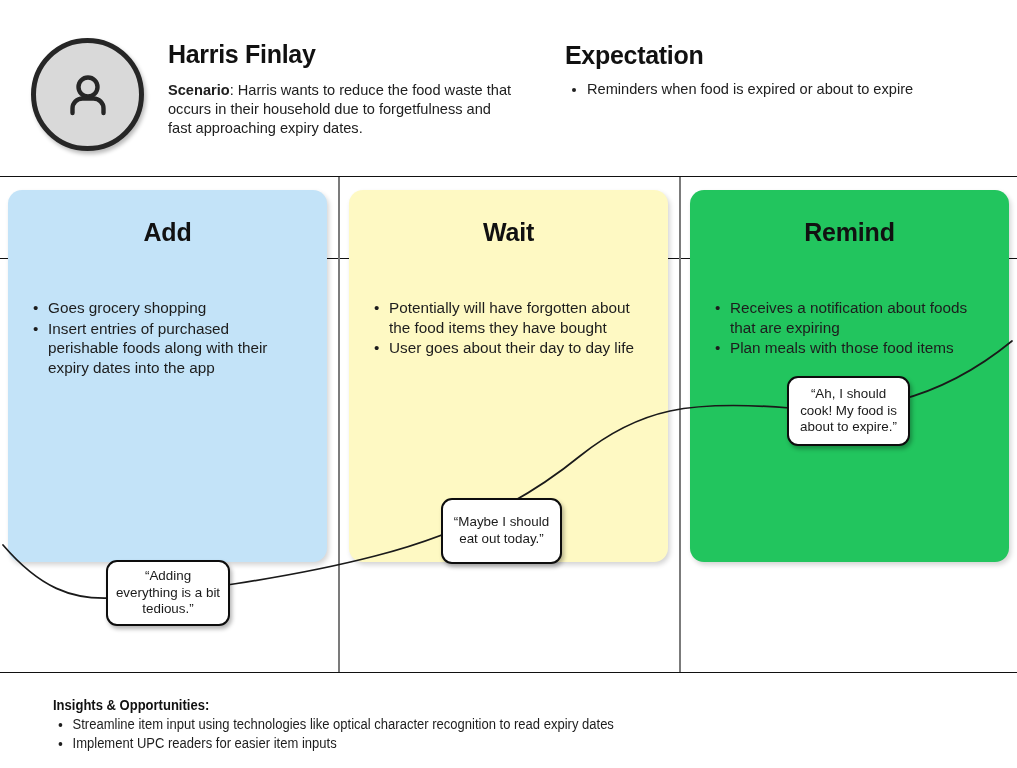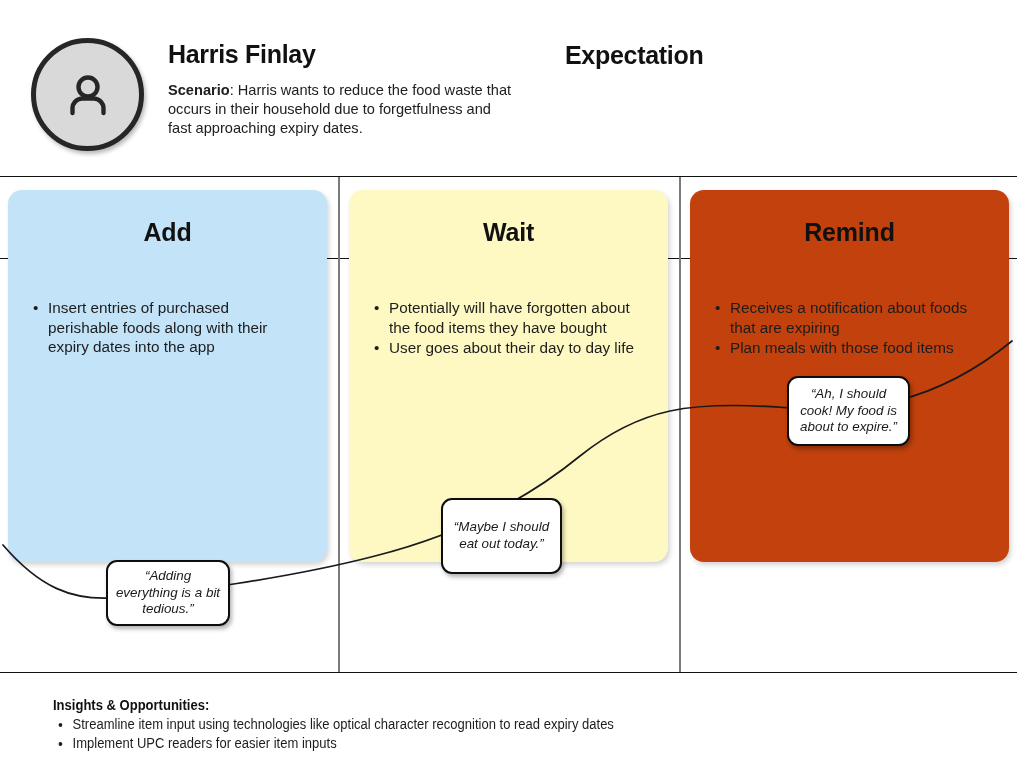--- a/index.html
+++ b/index.html
@@ -65,21 +65,21 @@
   #vdiv-2 { left: 679px; }
 
   
   .stage-card {
     position: absolute; top: 190px; height: 372px;
     border-radius: 14px;
     box-shadow: 2px 3px 5px rgba(0,0,0,0.17);
   }
   #stage-0 { left: 8px;   width: 319px; background: #c3e3f8; }
   #stage-1 { left: 349px; width: 319px; background: #fef9c3; }
-  #stage-2 { left: 690px; width: 319px; background: #c2410c; }
+  #stage-2 { left: 690px; width: 319px; background: #22c55e; }
 
   .stage-title {
     position: absolute; top: 28px; left: 0; width: 100%;
     text-align: center;
     font-size: 25px; font-weight: bold; color: #111;
     letter-spacing: -0.2px;
   }
   .stage-list {
     position: absolute; top: 108px; left: 0; width: 100%;
     margin: 0; padding: 0 26px 0 40px;
@@ -95,29 +95,28 @@
   #curve { position: absolute; left: 0; top: 0; width: 1017px; height: 768px;
            pointer-events: none; }
 
   
   .bubble {
     position: absolute;
     background: #ffffff;
     border: 2.6px solid #0d0d0d;
     border-radius: 11px;
     box-shadow: 2px 3px 4px rgba(0,0,0,0.3);
-    font-style: italic;
     font-size: 13.4px; line-height: 16.6px;
     color: #1a1a1a;
     display: flex; align-items: center; justify-content: center;
     text-align: center;
     padding: 4px 6px;
   }
   #bubble-0 { left: 106px; top: 560px; width: 124px; height: 66px; }
-  #bubble-1 { left: 441px; top: 498px; width: 121px; height: 76px; }
+  #bubble-1 { left: 441px; top: 498px; width: 121px; height: 66px; }
   #bubble-2 { left: 787px; top: 376px; width: 123px; height: 70px; }
 
   
   #insights { position: absolute; left: 53px; top: 697px; width: 800px;
               font-family: "Liberation Sans", sans-serif;
               transform: scaleX(0.93); transform-origin: left top; }
   #insights-title { font-size: 14px; font-weight: bold; color: #111; }
   #insights-list {
     margin: 2px 0 0 0; padding-left: 21px;
     font-size: 14px; line-height: 18.6px; color: #1d1d1d;
@@ -136,31 +135,35 @@
     </svg>
   </div>
 
   <div id="scenario">
     <b>Scenario</b><span>: Harris wants to reduce the food waste that occurs in their household due to forgetfulness and fast approaching expiry dates.</span>
   </div>
 
   <div id="persona-name">Harris Finlay</div>
 
   <div id="expectation-title">Expectation</div>
+  <ul id="expectation-list">
+    <li>Reminders when food is expired or about to expire</li>
+  </ul>
 </div>
 
 <div class="hrule" id="rule-top"></div>
 <div class="hrule" id="rule-mid"></div>
 <div class="hrule" id="rule-bottom"></div>
 <div class="vdiv" id="vdiv-1"></div>
 <div class="vdiv" id="vdiv-2"></div>
 
 <div class="stage-card" id="stage-0">
   <div class="stage-title">Add</div>
   <ul class="stage-list">
+    <li>Goes grocery shopping</li>
     <li>Insert entries of purchased perishable foods along with their expiry dates into the app</li>
   </ul>
 </div>
 
 <div class="stage-card" id="stage-1">
   <div class="stage-title">Wait</div>
   <ul class="stage-list">
     <li>Potentially will have forgotten about the food items they have bought</li>
     <li>User goes about their day to day life</li>
   </ul>

